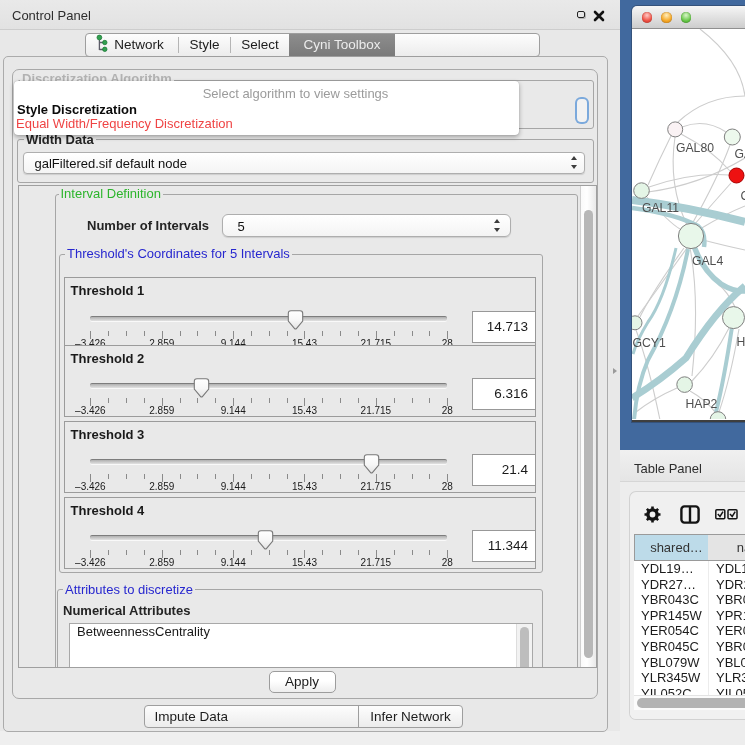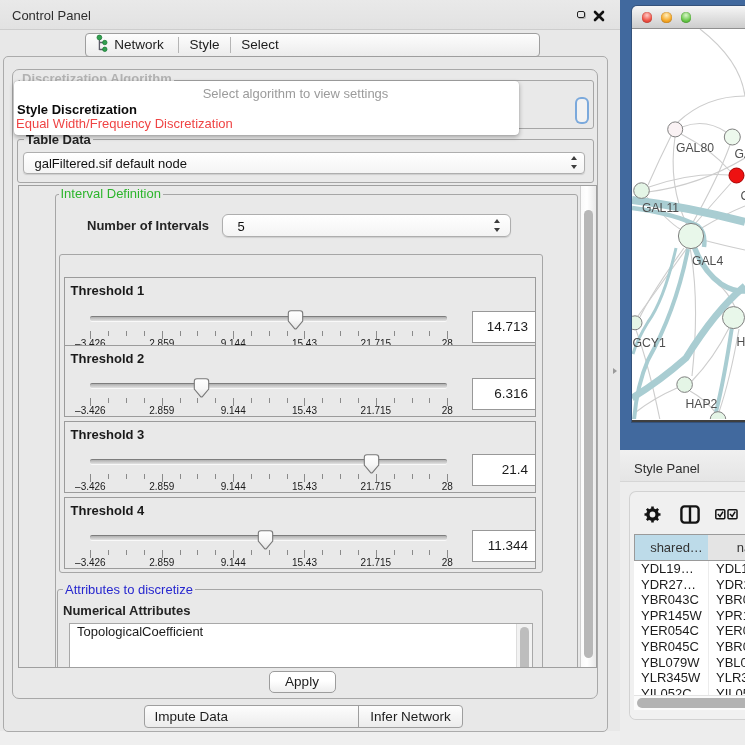--- a/index.html
+++ b/index.html
@@ -42,34 +42,35 @@
 <div class="ab" style="left:3px;top:56px;width:603px;height:674px;border:1px solid #ababab;border-radius:5px;background:#e8e8e8"></div>
 
 <div class="ab" style="left:12px;top:68.5px;width:584px;height:628px;border:1px solid #a8a8a8;border-radius:7px;background:#e9e9e9"></div>
 
 <div class="ab" style="left:85px;top:33px;width:453px;height:22px;background:linear-gradient(#fdfdfd,#ececec);border:1px solid #9e9e9e;border-radius:4px;overflow:hidden">
   <div class="ab tabtxt" style="left:0;top:0;width:92px;height:22px"><span style="padding-left:14px">Network</span></div>
   <div class="ab" style="left:92px;top:3px;width:1px;height:16px;background:#b5b5b5"></div>
   <div class="ab tabtxt" style="left:93px;top:0;width:51px;height:22px">Style</div>
   <div class="ab" style="left:144px;top:3px;width:1px;height:16px;background:#b5b5b5"></div>
   <div class="ab tabtxt" style="left:145px;top:0;width:58px;height:22px">Select</div>
+  <div class="ab tabtxt" style="left:203px;top:0;width:106px;height:22px;background:linear-gradient(#8d8d8d,#7a7a7a);color:#ececec">Cyni Toolbox</div>
 </div>
 <svg class="ab" style="left:95px;top:34px" width="14" height="19" viewBox="0 0 14 19">
   <path d="M4.4 6 V16 M4.4 8.5 H9.6 M4.4 15.5 H9.6" stroke="#5c5c68" stroke-width="1.3" fill="none"></path>
   <circle cx="4.4" cy="3.5" r="2.4" fill="#31a050" stroke="#1d7a36" stroke-width="0.8"></circle>
   <circle cx="9.8" cy="8.5" r="2.2" fill="#31a050" stroke="#1d7a36" stroke-width="0.8"></circle>
   <circle cx="9.8" cy="15.3" r="2.2" fill="#31a050" stroke="#1d7a36" stroke-width="0.8"></circle>
 </svg>
 
 <div class="ab" style="left:17px;top:80px;width:575px;height:46.5px;border:1px solid #a6a6a6;border-radius:3px"></div>
 <div class="ab f13 bold" style="left:20px;top:72px;color:#b2b2b2;background:#e9e9e9;padding:0 2px">Discretization Algorithm</div>
 <div class="ab" style="left:574.5px;top:96.5px;width:10px;height:23px;border:2.6px solid rgba(92,150,214,.8);border-radius:6px;background:#f2f2f2"></div>
 
 <div class="ab" style="left:17px;top:139px;width:575px;height:42px;border:1px solid #a6a6a6;border-radius:3px"></div>
-<div class="ab f13 bold gtitle" style="left:24px;top:133px;background:#e9e9e9;color:#242424">Table Data</div>
+<div class="ab f13 bold gtitle" style="left:24px;top:133px;background:#e9e9e9;color:#242424">Width Data</div>
 <div class="ab combo" style="left:22.5px;top:151.5px;width:560px;height:20px;border-radius:4px">
   <div class="ab f13" style="left:11px;top:4px;color:#111">galFiltered.sif default node</div>
   <div class="car cup" style="right:6.5px;top:3.2px"></div>
   <div class="car cdn" style="right:6.5px;top:12.4px"></div>
 </div>
 
 <div class="ab" style="left:14px;top:80.5px;width:505px;height:54px;background:#fff;border-radius:4px;
      box-shadow:0 2px 5px rgba(0,0,0,0.32),0 0 1px rgba(0,0,0,0.25)">
   <div class="ab f13" style="left:0;top:6px;width:563px;text-align:center;color:#9b9b9b">Select algorithm to view settings</div>
   <div class="ab f13 bold" style="left:3px;top:22.5px;color:#0b0b0b">Style Discretization</div>
@@ -85,20 +86,21 @@
   <div class="ab gtitle" style="left:39.5px;top:1px;background:#e9e9e9;color:#2cb52c">Interval Definition</div>
 
   <div class="ab f13 bold" style="left:68px;top:33px;color:#242424">Number of Intervals</div>
   <div class="ab combo" style="left:202.5px;top:28px;width:287px;height:21px;border-radius:6px">
     <div class="ab f13" style="left:15px;top:4.5px;color:#111">5</div>
     <div class="car cup" style="right:10px;top:3.6px"></div>
     <div class="car cdn" style="right:10px;top:12.8px"></div>
   </div>
 
   <div class="ab" style="left:40px;top:68px;width:482px;height:317px;border:1px solid #a6a6a6;border-radius:3px"></div>
+  <div class="ab gtitle" style="left:46px;top:61px;background:#e9e9e9;color:#2727cf">Threshold's Coordinates for 5 Intervals</div>
 
   <div class="tbox" style="top:91px">
   <div class="ttitle">Threshold 1</div>
   <div class="track"></div>
   <div class="ticks">
         <i style="position:absolute;left:25.8px;top:0;width:1px;height:8px;background:#8a8a8a"></i>
         <i style="position:absolute;left:43.6px;top:0;width:1px;height:5px;background:#8a8a8a"></i>
         <i style="position:absolute;left:61.5px;top:0;width:1px;height:5px;background:#8a8a8a"></i>
         <i style="position:absolute;left:79.3px;top:0;width:1px;height:5px;background:#8a8a8a"></i>
         <i style="position:absolute;left:97.2px;top:0;width:1px;height:8px;background:#8a8a8a"></i>
@@ -267,21 +269,21 @@
         </defs>
     <path d="M4,0.8 H13 Q15.7,0.8 15.7,3.5 V11 L9.6,18.3 Q8.5,19.6 7.4,18.3 L1.3,11 V3.5 Q1.3,0.8 4,0.8 Z" fill="url(#thg3)" stroke="#787878" stroke-width="1.1"></path>
   </svg>
   <div class="vbox">11.344</div>
 </div>
 
   <div class="ab" style="left:38px;top:403px;width:484px;height:300px;border:1px solid #a6a6a6;border-radius:3px"></div>
   <div class="ab gtitle" style="left:44px;top:396.5px;background:#e9e9e9;color:#2727cf">Attributes to discretize</div>
   <div class="ab f13 bold" style="left:44px;top:418px;color:#242424">Numerical Attributes</div>
   <div class="ab" style="left:50px;top:437px;width:462px;height:50px;border:1px solid #a8a8a8;background:#fff">
-    <div class="item">TopologicalCoefficient</div>
+    <div class="item">BetweennessCentrality</div>
     <div class="ab" style="right:0;top:0;width:15px;height:50px;background:#f2f2f2;border-left:1px solid #ddd"></div>
     <div class="ab" style="right:3px;top:3px;width:9px;height:60px;background:#bdbdbd;border-radius:4.5px"></div>
   </div>
 </div>
 
 <div class="ab" style="left:268.5px;top:671px;width:65px;height:19.5px;background:linear-gradient(#ffffff,#ffffff 45%,#ededed);border:1px solid #9c9c9c;border-radius:5px;font-size:13.5px;line-height:19.5px;text-align:center;color:#1c1c1c">Apply</div>
 
 <div class="ab" style="left:144px;top:704.5px;width:317px;height:21.5px;background:linear-gradient(#fdfdfd,#ececec);border:1px solid #9e9e9e;border-radius:4px;overflow:hidden">
   <div class="ab tabtxt" style="left:0;top:0;width:92.5px;height:21.5px">Impute Data</div>
   <div class="ab" style="left:213px;top:0;width:1px;height:21.5px;background:#9e9e9e"></div>
@@ -352,21 +354,21 @@
       <text x="642" y="212">GAL11</text>
       <text x="692" y="264.5">GAL4</text>
       <text x="632.5" y="346.5">GCY1</text>
       <text x="736.5" y="345.5">HIS4</text>
       <text x="685.5" y="407.5">HAP2</text>
     </g>
   </svg>
 </div>
 
 <div class="ab" style="left:620px;top:450px;width:125px;height:31px;background:linear-gradient(#f0f0f0,#e5e5e5);border-bottom:1px solid #d6d6d6"></div>
-<div class="ab f13" style="left:634px;top:462px;color:#2d2d2d">Style Panel</div>
+<div class="ab f13" style="left:634px;top:462px;color:#2d2d2d">Table Panel</div>
 <div class="ab" style="left:620px;top:482px;width:125px;height:263px;background:#ededed"></div>
 
 <div class="ab" style="left:629px;top:490.5px;width:116px;height:227px;background:#f0f0f0;border:1px solid #d2d2d2;border-right:none;border-radius:7px 0 0 7px;overflow:hidden">
 
   <svg class="ab" style="left:14px;top:14.5px" width="17" height="17" viewBox="0 0 17 17">
     <g stroke="#141414">
         <circle cx="8.5" cy="8.5" r="4.6" fill="none" stroke-width="3.4"></circle>
     <g stroke-width="2.6">
       <path d="M8.5 0.5 V3 M8.5 14 V16.5 M0.5 8.5 H3 M14 8.5 H16.5 M2.85 2.85 L4.6 4.6 M12.4 12.4 L14.15 14.15 M14.15 2.85 L12.4 4.6 M4.6 12.4 L2.85 14.15"></path>
     </g>

